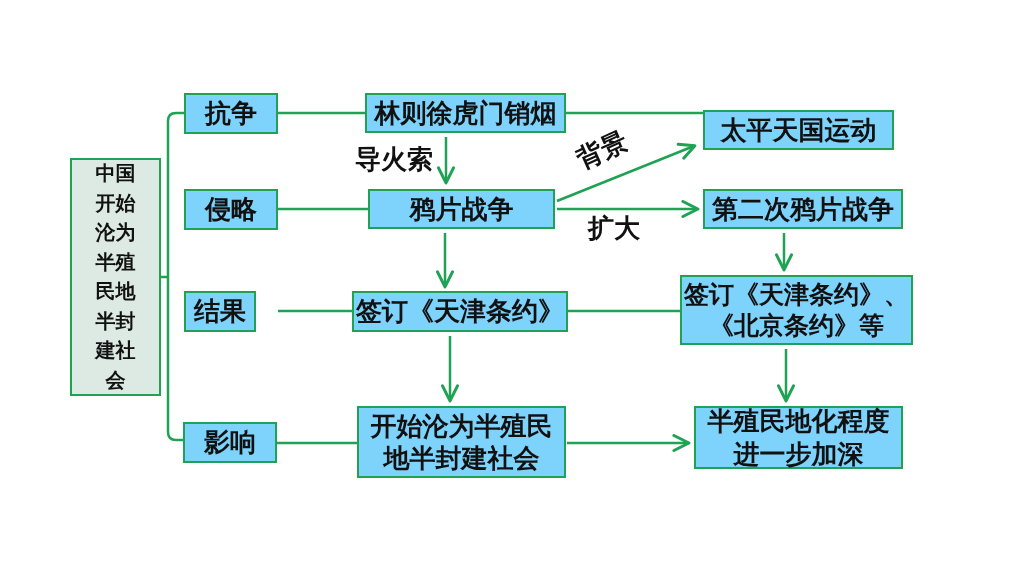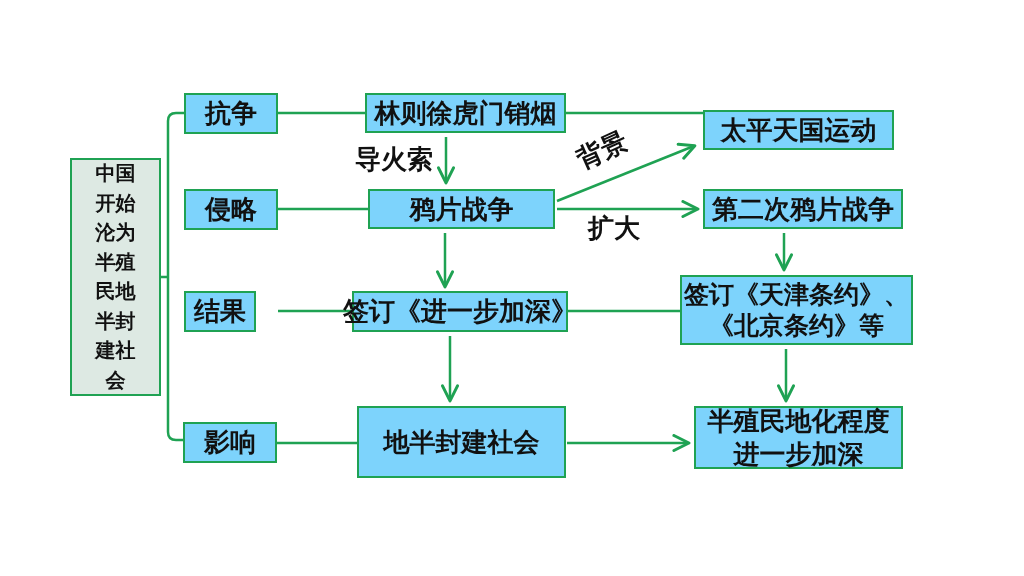--- a/index.html
+++ b/index.html
@@ -133,30 +133,31 @@
 <div class="box n-taiping">
   <span>太平天国运动</span>
 </div>
 <div class="box n-opium">
   <span>鸦片战争</span>
 </div>
 <div class="box n-second">
   <span>第二次鸦片战争</span>
 </div>
 <div class="box n-nanjing">
-  <span>签订《进一步加深》</span>
+  <span>签订《天津条约》</span>
 </div>
 <div class="box n-tianjin">
   <div>
     <div>签订《天津条约》、</div>
     <div>《北京条约》等</div>
   </div>
 </div>
 <div class="box n-begin">
   <div>
+    <div>开始沦为半殖民</div>
     <div>地半封建社会</div>
   </div>
 </div>
 <div class="box n-deepen">
   <div>
     <div>半殖民地化程度</div>
     <div>进一步加深</div>
   </div>
 </div>
 

